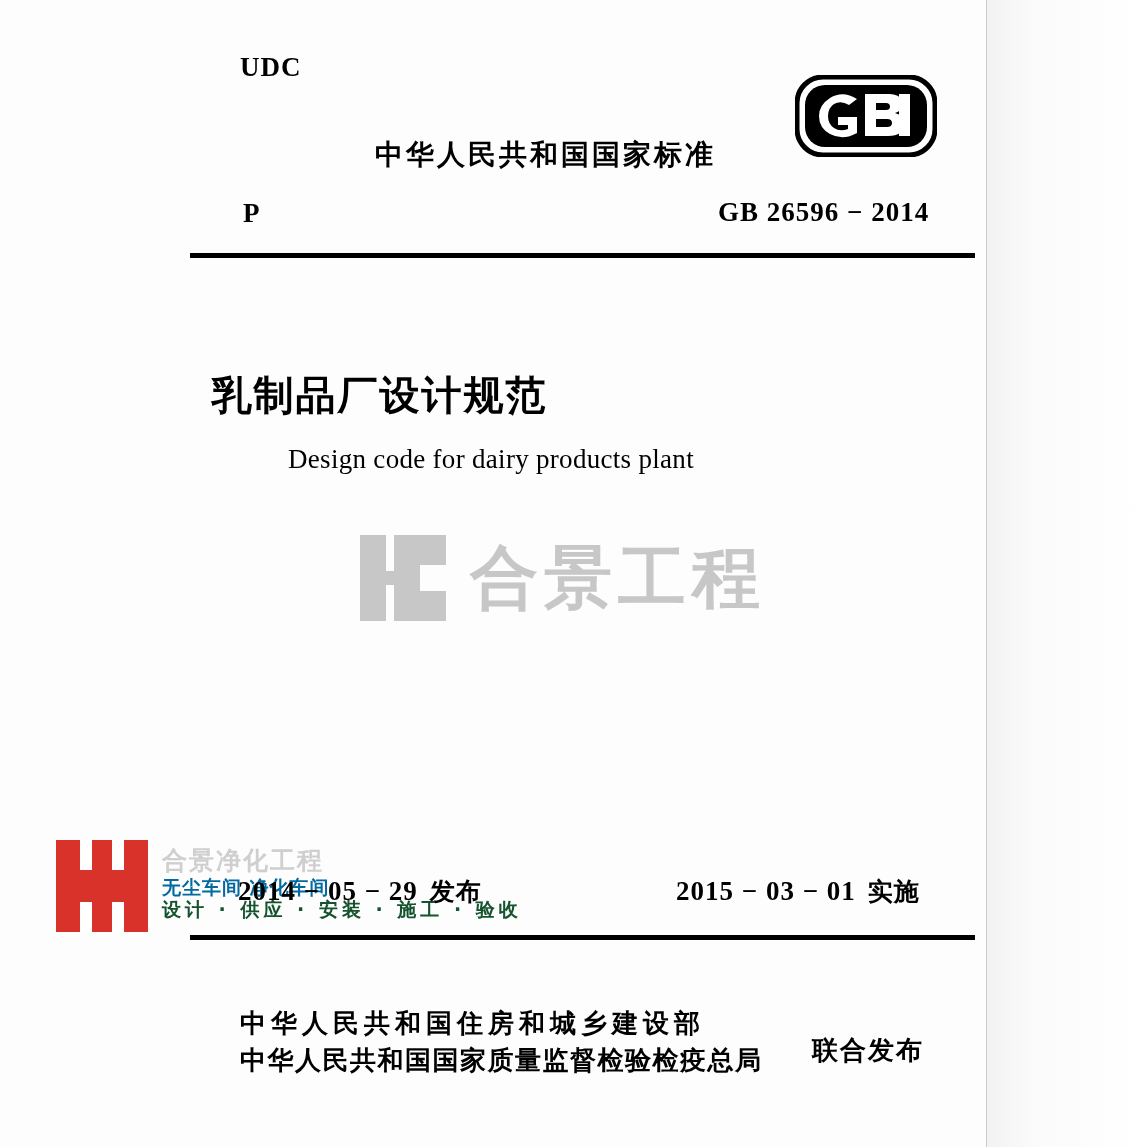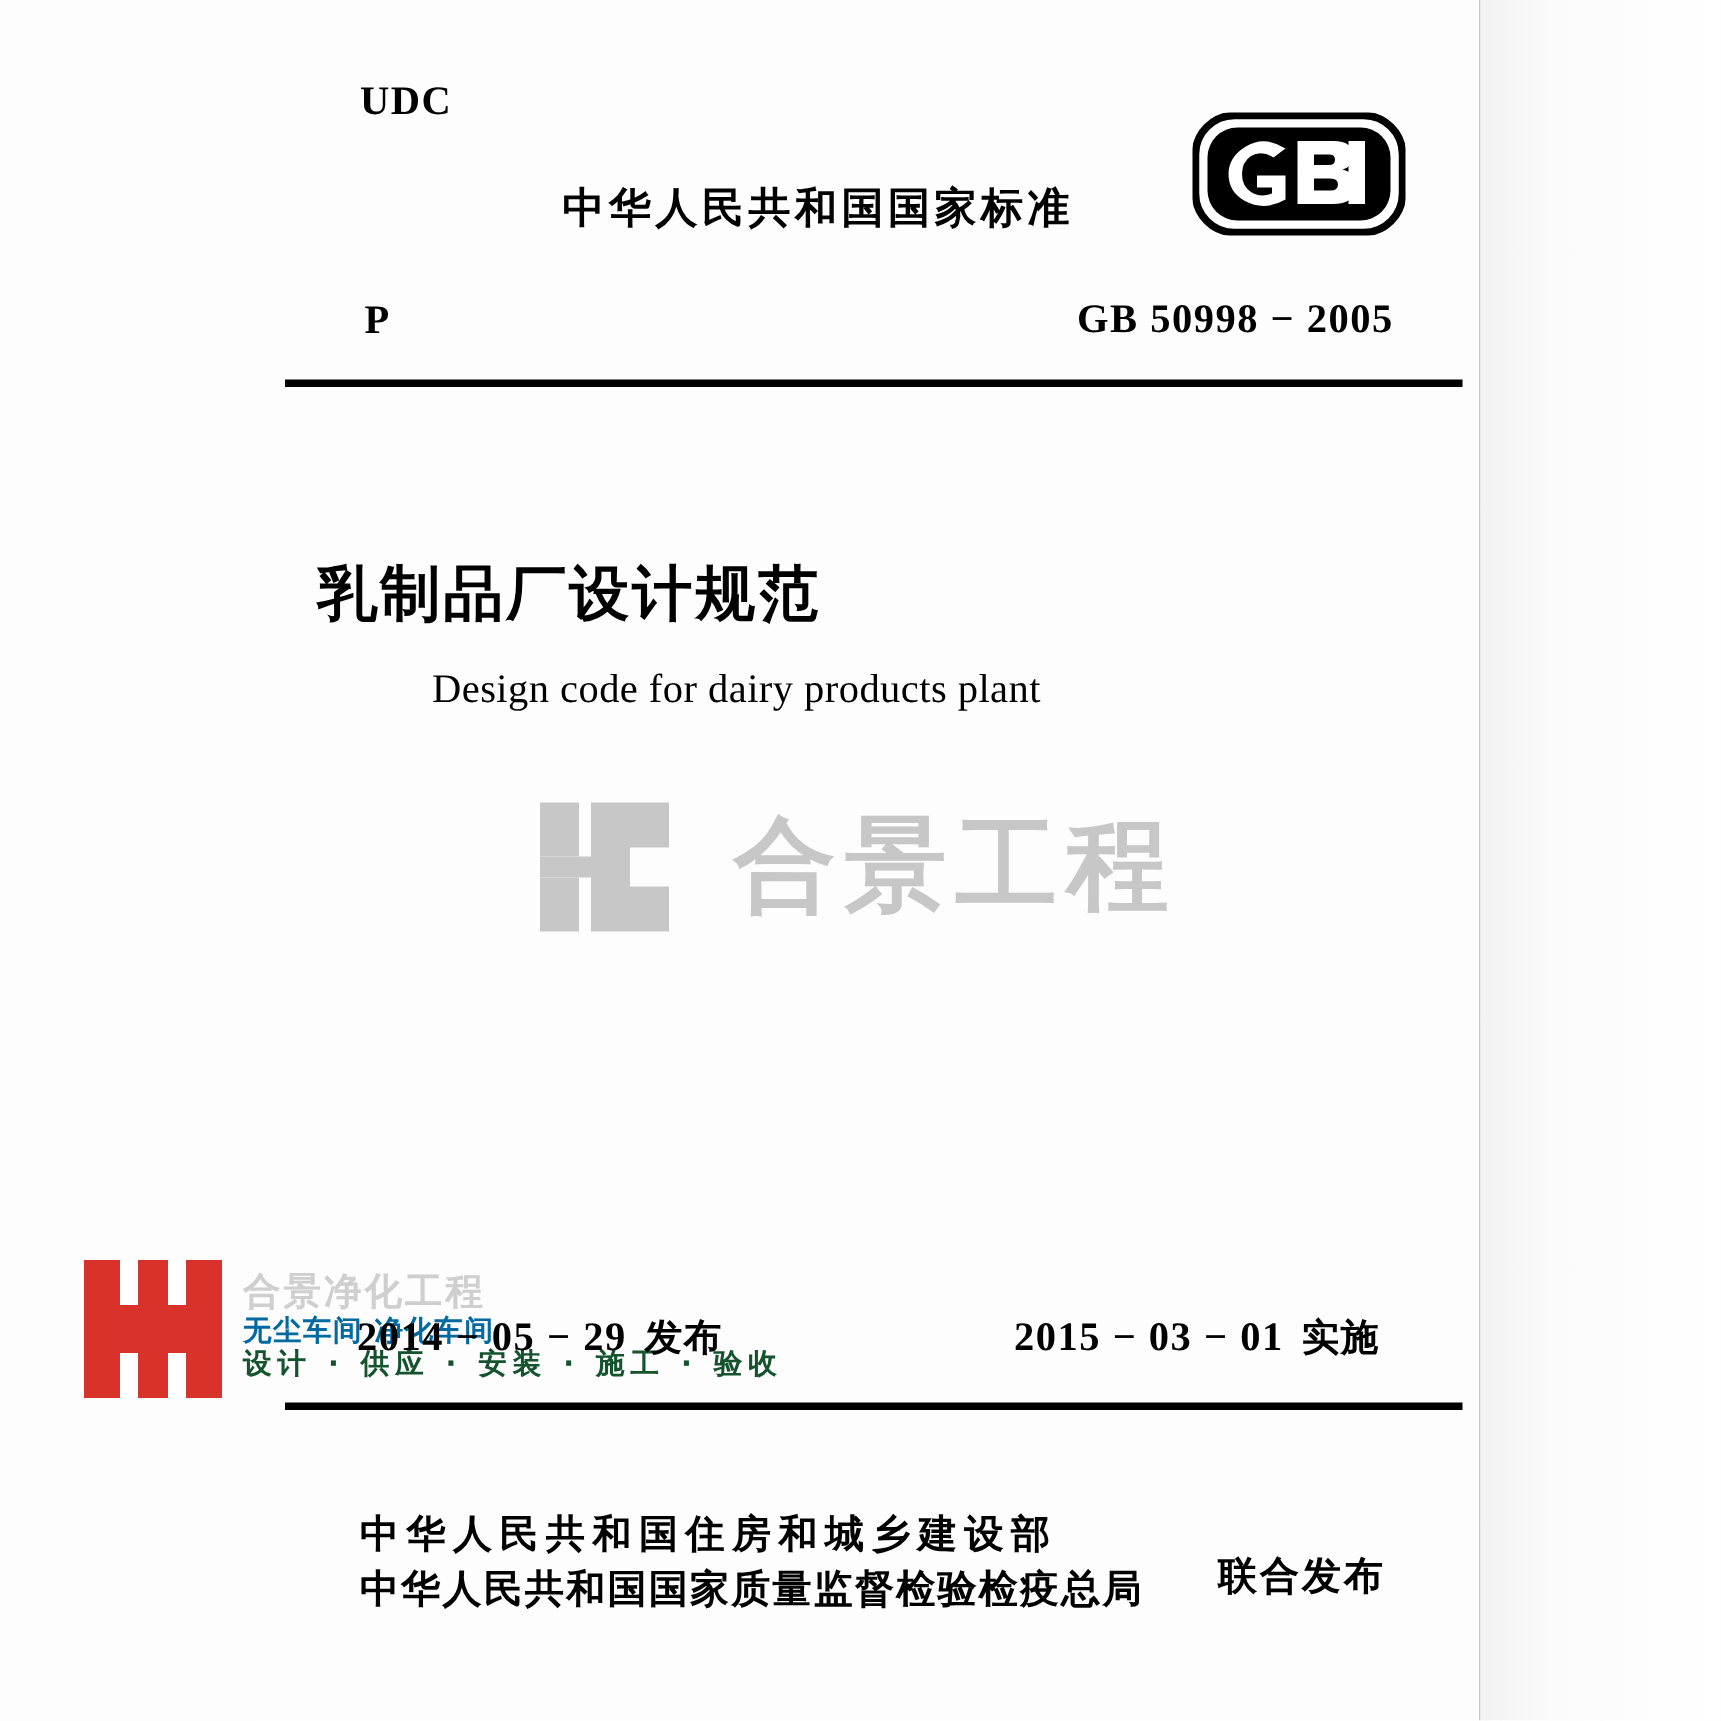--- a/index.html
+++ b/index.html
@@ -48,21 +48,21 @@
   .udc {
     position: absolute;
     left: 240px; top: 52px;
     font-family: "Liberation Serif", serif;
     font-weight: bold;
     font-size: 27px;
     letter-spacing: 1px;
   }
   .national-standard {
     position: absolute;
-    left: 375px; top: 120px;
+    left: 375px; top: 136px;
     font-family: "DejaVu Sans", sans-serif;
     font-weight: bold;
     font-size: 28px;
     letter-spacing: 3px;
   }
   .p-mark {
     position: absolute;
     left: 243px; top: 198px;
     font-family: "Liberation Serif", serif;
     font-weight: bold;
@@ -115,21 +115,20 @@
   }
   .title-en-inner { display:inline-block; margin-left:-165px; }
 
   
   .wm-center {
     position: absolute;
     left: 360px; top: 535px;
     display: flex;
     align-items: center;
     opacity: 1;
-    gap: 19px;
   }
   .wm-mark {
     width: 86px; height: 86px;
     position: relative;
     margin-right: 24px;
   }
   .wm-mark .bx {
     position: absolute;
     background: #c7c7c7;
   }
@@ -234,21 +233,21 @@
     <rect x="2" y="2" width="138" height="78" rx="26" ry="26" fill="#ffffff" stroke="#000000" stroke-width="5"></rect>
     <rect x="10" y="10" width="122" height="62" rx="20" ry="20" fill="#000000"></rect>
 
     <path d="M62 24 q-14 -9 -27 -1 q-11 7 -11 18 q0 12 11 18 q13 7 27 -1 l0 -16 l-19 0 l0 8 l10 0 l0 4 q-8 3 -14 -1 q-6 -4 -6 -12 q0 -8 6 -12 q7 -4 15 1 z" fill="#ffffff"></path>
 
     <path d="M70 19 l24 0 q13 0 13 10 q0 7 -7 9 q9 2 9 11 q0 12 -16 12 l-23 0 z M81 28 l0 7 l10 0 q4 0 4 -3.5 q0 -3.5 -4 -3.5 z M81 44 l0 8 l11 0 q5 0 5 -4 q0 -4 -5 -4 z" fill="#ffffff"></path>
     <rect x="104" y="19" width="11" height="42" fill="#ffffff"></rect>
   </svg>
 
   <div class="p-mark">P</div>
-  <div class="gb-number">GB 50998 − 2005</div>
+  <div class="gb-number">GB 26596 − 2014</div>
 
   <div class="rule rule-top"></div>
 
   <div class="title-cn">
     <span class="title-cn-inner">乳制品厂设计规范</span>
   </div>
   <div class="title-en">
     <span class="title-en-inner">Design code for dairy products plant</span>
   </div>
 

